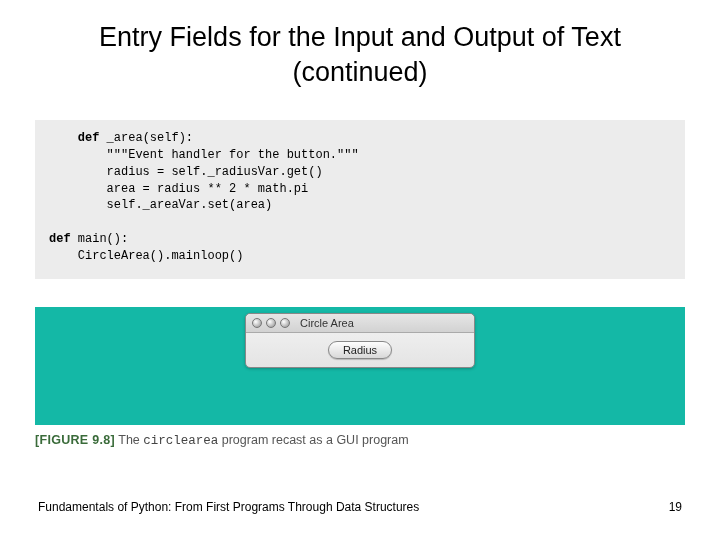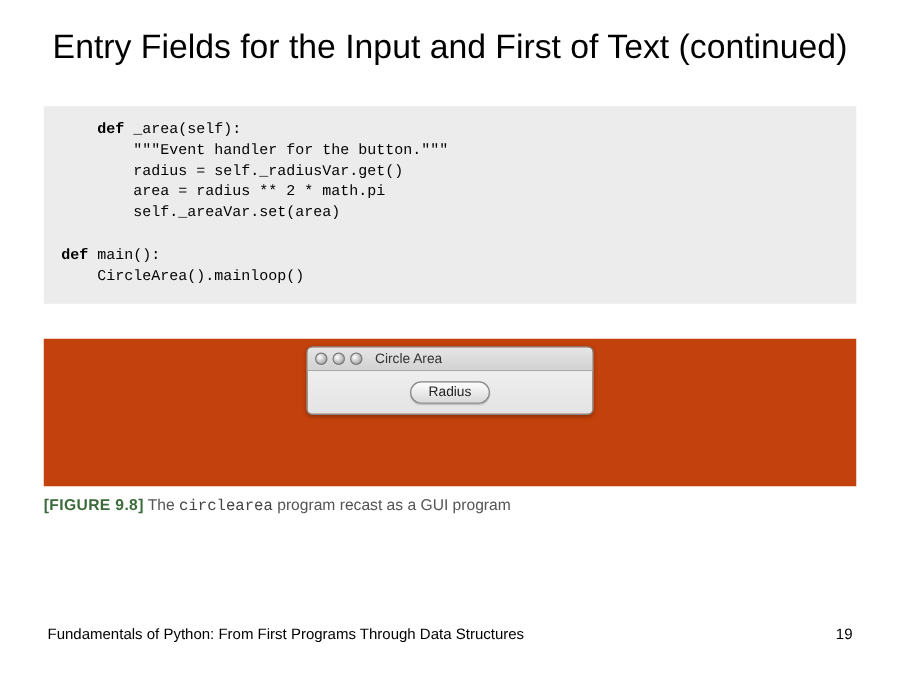--- a/index.html
+++ b/index.html
@@ -24,21 +24,21 @@
     margin: 20px 35px 10px 35px;
     padding: 10px 14px 14px 14px;
     font-family: "Courier New", monospace;
     font-size: 12px;
     line-height: 1.4;
     color: #000;
   }
   .code-block .kw { font-weight: bold; margin-top: 20px; }
   .code-block pre { white-space: pre; font-family: inherit; }
   .gui-block {
-    background: #c2410c;
+    background: #14b8a6;
     margin: 28px 35px 8px 35px;
     height: 118px;
     position: relative;
   }
   .gui-window {
     position: absolute;
     left: 210px;
     top: 6px;
     width: 230px;
     background: linear-gradient(#f4f4f4, #e4e4e4);
@@ -121,21 +121,21 @@
     padding: 0 38px;
     display: flex;
     justify-content: space-between;
     font-size: 12px;
     color: #000;
   }
 </style>
 </head>
 <body>
 
-<h1 class="slide-title">Entry Fields for the Input and First of Text (continued)</h1>
+<h1 class="slide-title">Entry Fields for the Input and Output of Text (continued)</h1>
 
 <div class="code-block">
 <pre><span>    </span><span class="kw">def</span><span> _area(self):</span>
 <span>        """Event handler for the button."""</span>
 <span>        radius = self._radiusVar.get()</span>
 <span>        area = radius ** 2 * math.pi</span>
 <span>        self._areaVar.set(area)</span>
 <span></span>
 <span class="kw">def</span><span> main():</span>
 <span>    CircleArea().mainloop()</span></pre>

